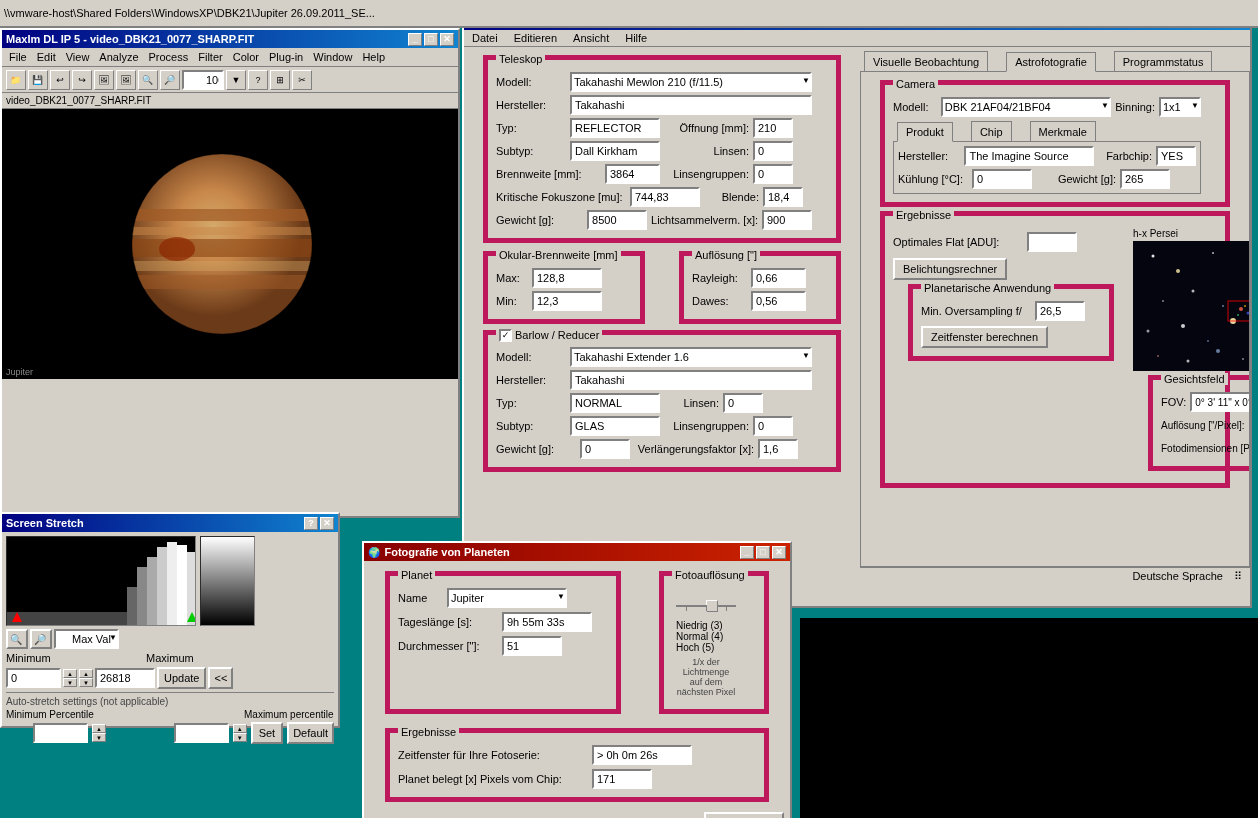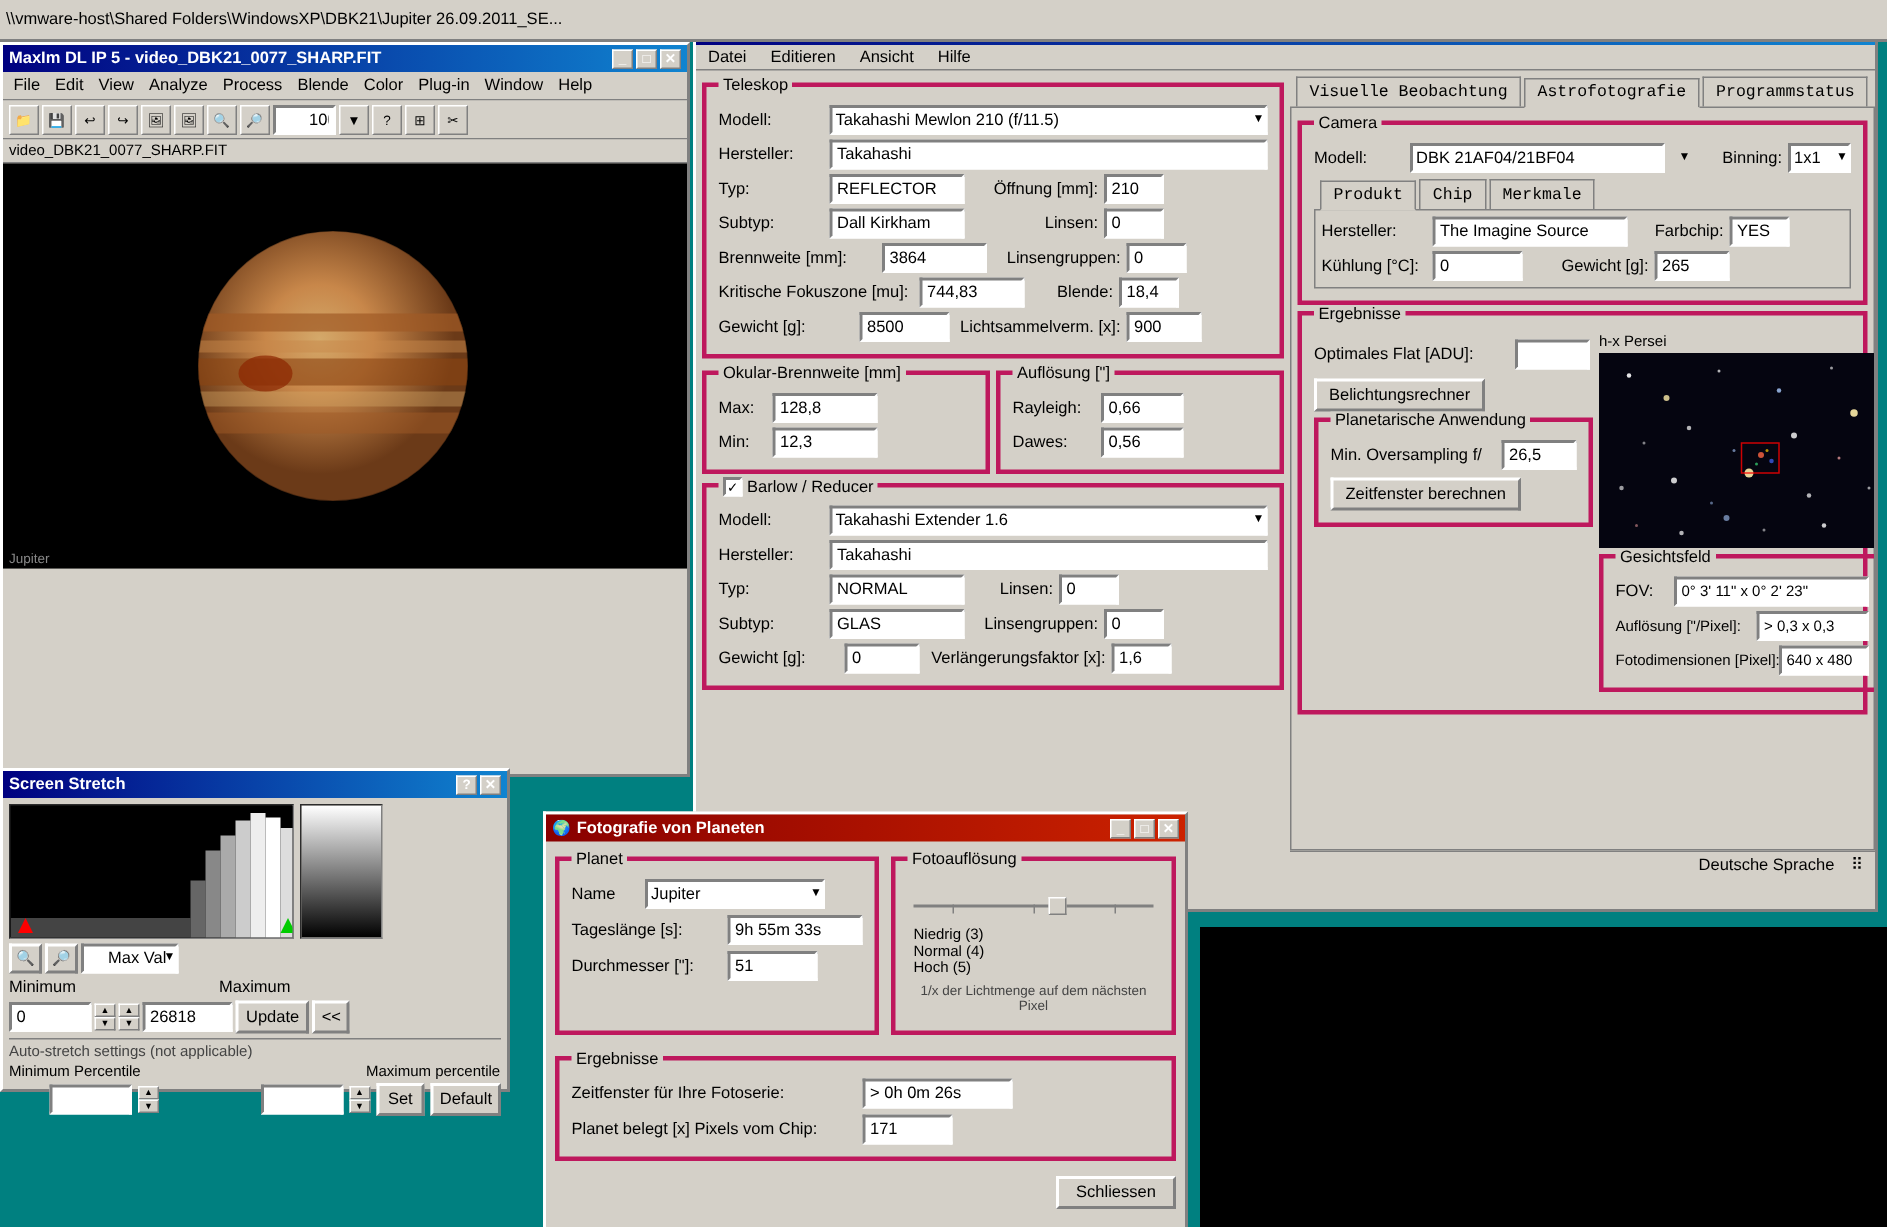--- a/index.html
+++ b/index.html
@@ -88,24 +88,24 @@
     }
     .select-wrapper::after {
       content: '▼';
       font-size: 8px;
       position: absolute;
       right: 2px;
       top: 4px;
       pointer-events: none;
     }
     .group-box {
-      border: 3px solid #be185d;
+      border: 5px solid #be185d;
       position: relative;
-      padding: 12px 8px 8px 8px;
-      margin: 4px 0;
+      padding: 12px 24px 8px 8px;
+      margin: 4px 15px;
     }
     .group-box-title {
       position: absolute;
       top: -7px;
       left: 8px;
       background: #d4d0c8;
       padding: 0 3px;
       font-size: 11px;
     }
     .btn {
@@ -119,23 +119,22 @@
       height: 22px;
       display: inline-flex;
       align-items: center;
       justify-content: center;
       white-space: nowrap;
     }
     .tab-bar {
       display: flex;
       align-items: flex-end;
       padding: 0 4px;
-      gap: 2px;
+      gap: 18px;
       margin-top: 4px;
-      font-family: Liberation Mono, monospace;
     }
     .tab {
       padding: 2px 8px;
       background: #d4d0c8;
       border: 1px solid #808080;
       cursor: pointer;
       font-size: 11px;
       border-bottom: none;
       height: 20px;
       display: flex;
@@ -296,21 +295,21 @@
       <div class="win-title-btn">□</div>
       <div class="win-title-btn">✕</div>
     </div>
   </div>
   <div id="maxim-menu">
     <span>File</span>
     <span>Edit</span>
     <span>View</span>
     <span>Analyze</span>
     <span>Process</span>
-    <span>Blende</span>
+    <span>Filter</span>
     <span>Color</span>
     <span>Plug-in</span>
     <span>Window</span>
     <span>Help</span>
   </div>
   <div id="maxim-toolbar">
     <div class="tb-btn">📁</div>
     <div class="tb-btn">💾</div>
     <div class="tb-btn">↩</div>
     <div class="tb-btn">↪</div>
@@ -406,21 +405,21 @@
           <input class="input-field" style="width: 40px;" value="210">
         </div>
         <div class="row" style="margin-top:3px;">
           <span class="field-label" style="width:70px;">Subtyp:</span>
           <input class="input-field" style="width: 90px;" value="Dall Kirkham">
           <span class="field-label" style="width:85px;text-align:right;">Linsen:</span>
           <input class="input-field" style="width: 40px;" value="0">
         </div>
         <div class="row" style="margin-top:3px;">
           <span class="field-label" style="width:105px;">Brennweite [mm]:</span>
-          <input class="input-field" style="width: 70px;" value="3864">
+          <input class="input-field" style="width: 55px;" value="3864">
           <span class="field-label" style="width:85px;text-align:right;">Linsengruppen:</span>
           <input class="input-field" style="width: 40px;" value="0">
         </div>
         <div class="row" style="margin-top:3px;">
           <span class="field-label" style="width:130px;">Kritische Fokuszone [mu]:</span>
           <input class="input-field" style="width: 70px;" value="744,83">
           <span class="field-label" style="width:55px;text-align:right;">Blende:</span>
           <input class="input-field" style="width: 40px;" value="18,4">
         </div>
         <div class="row" style="margin-top:3px;">

